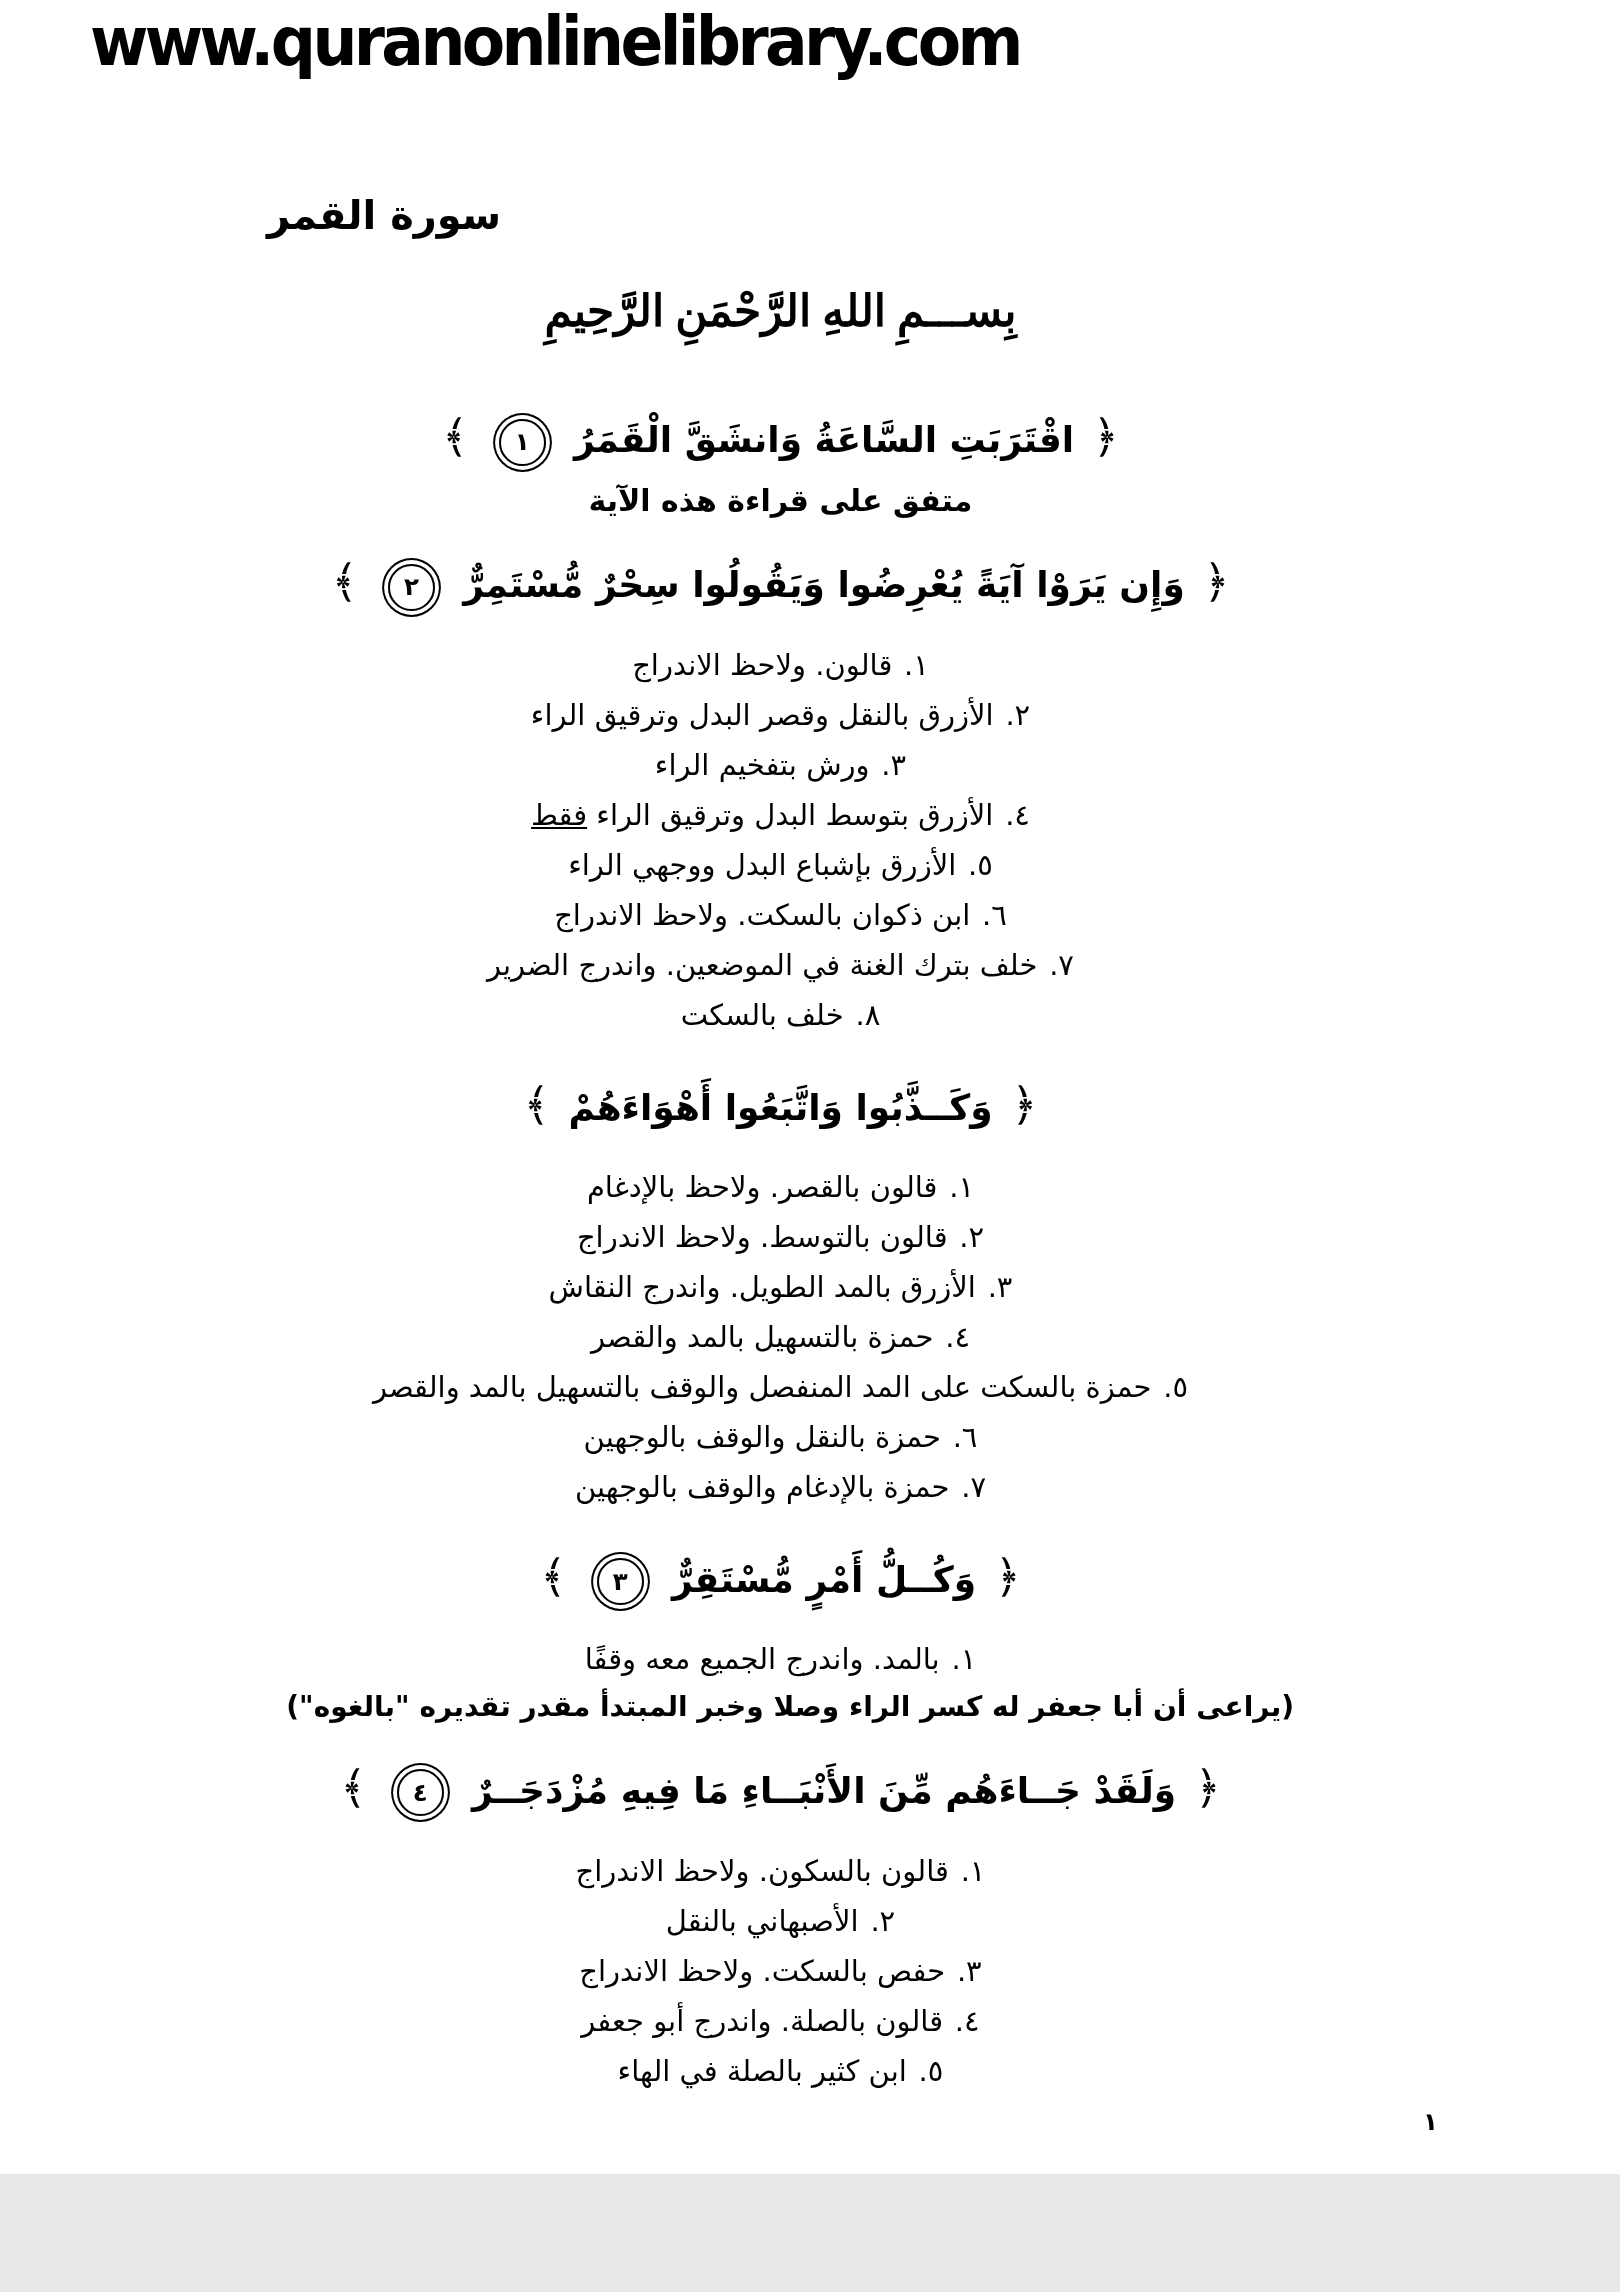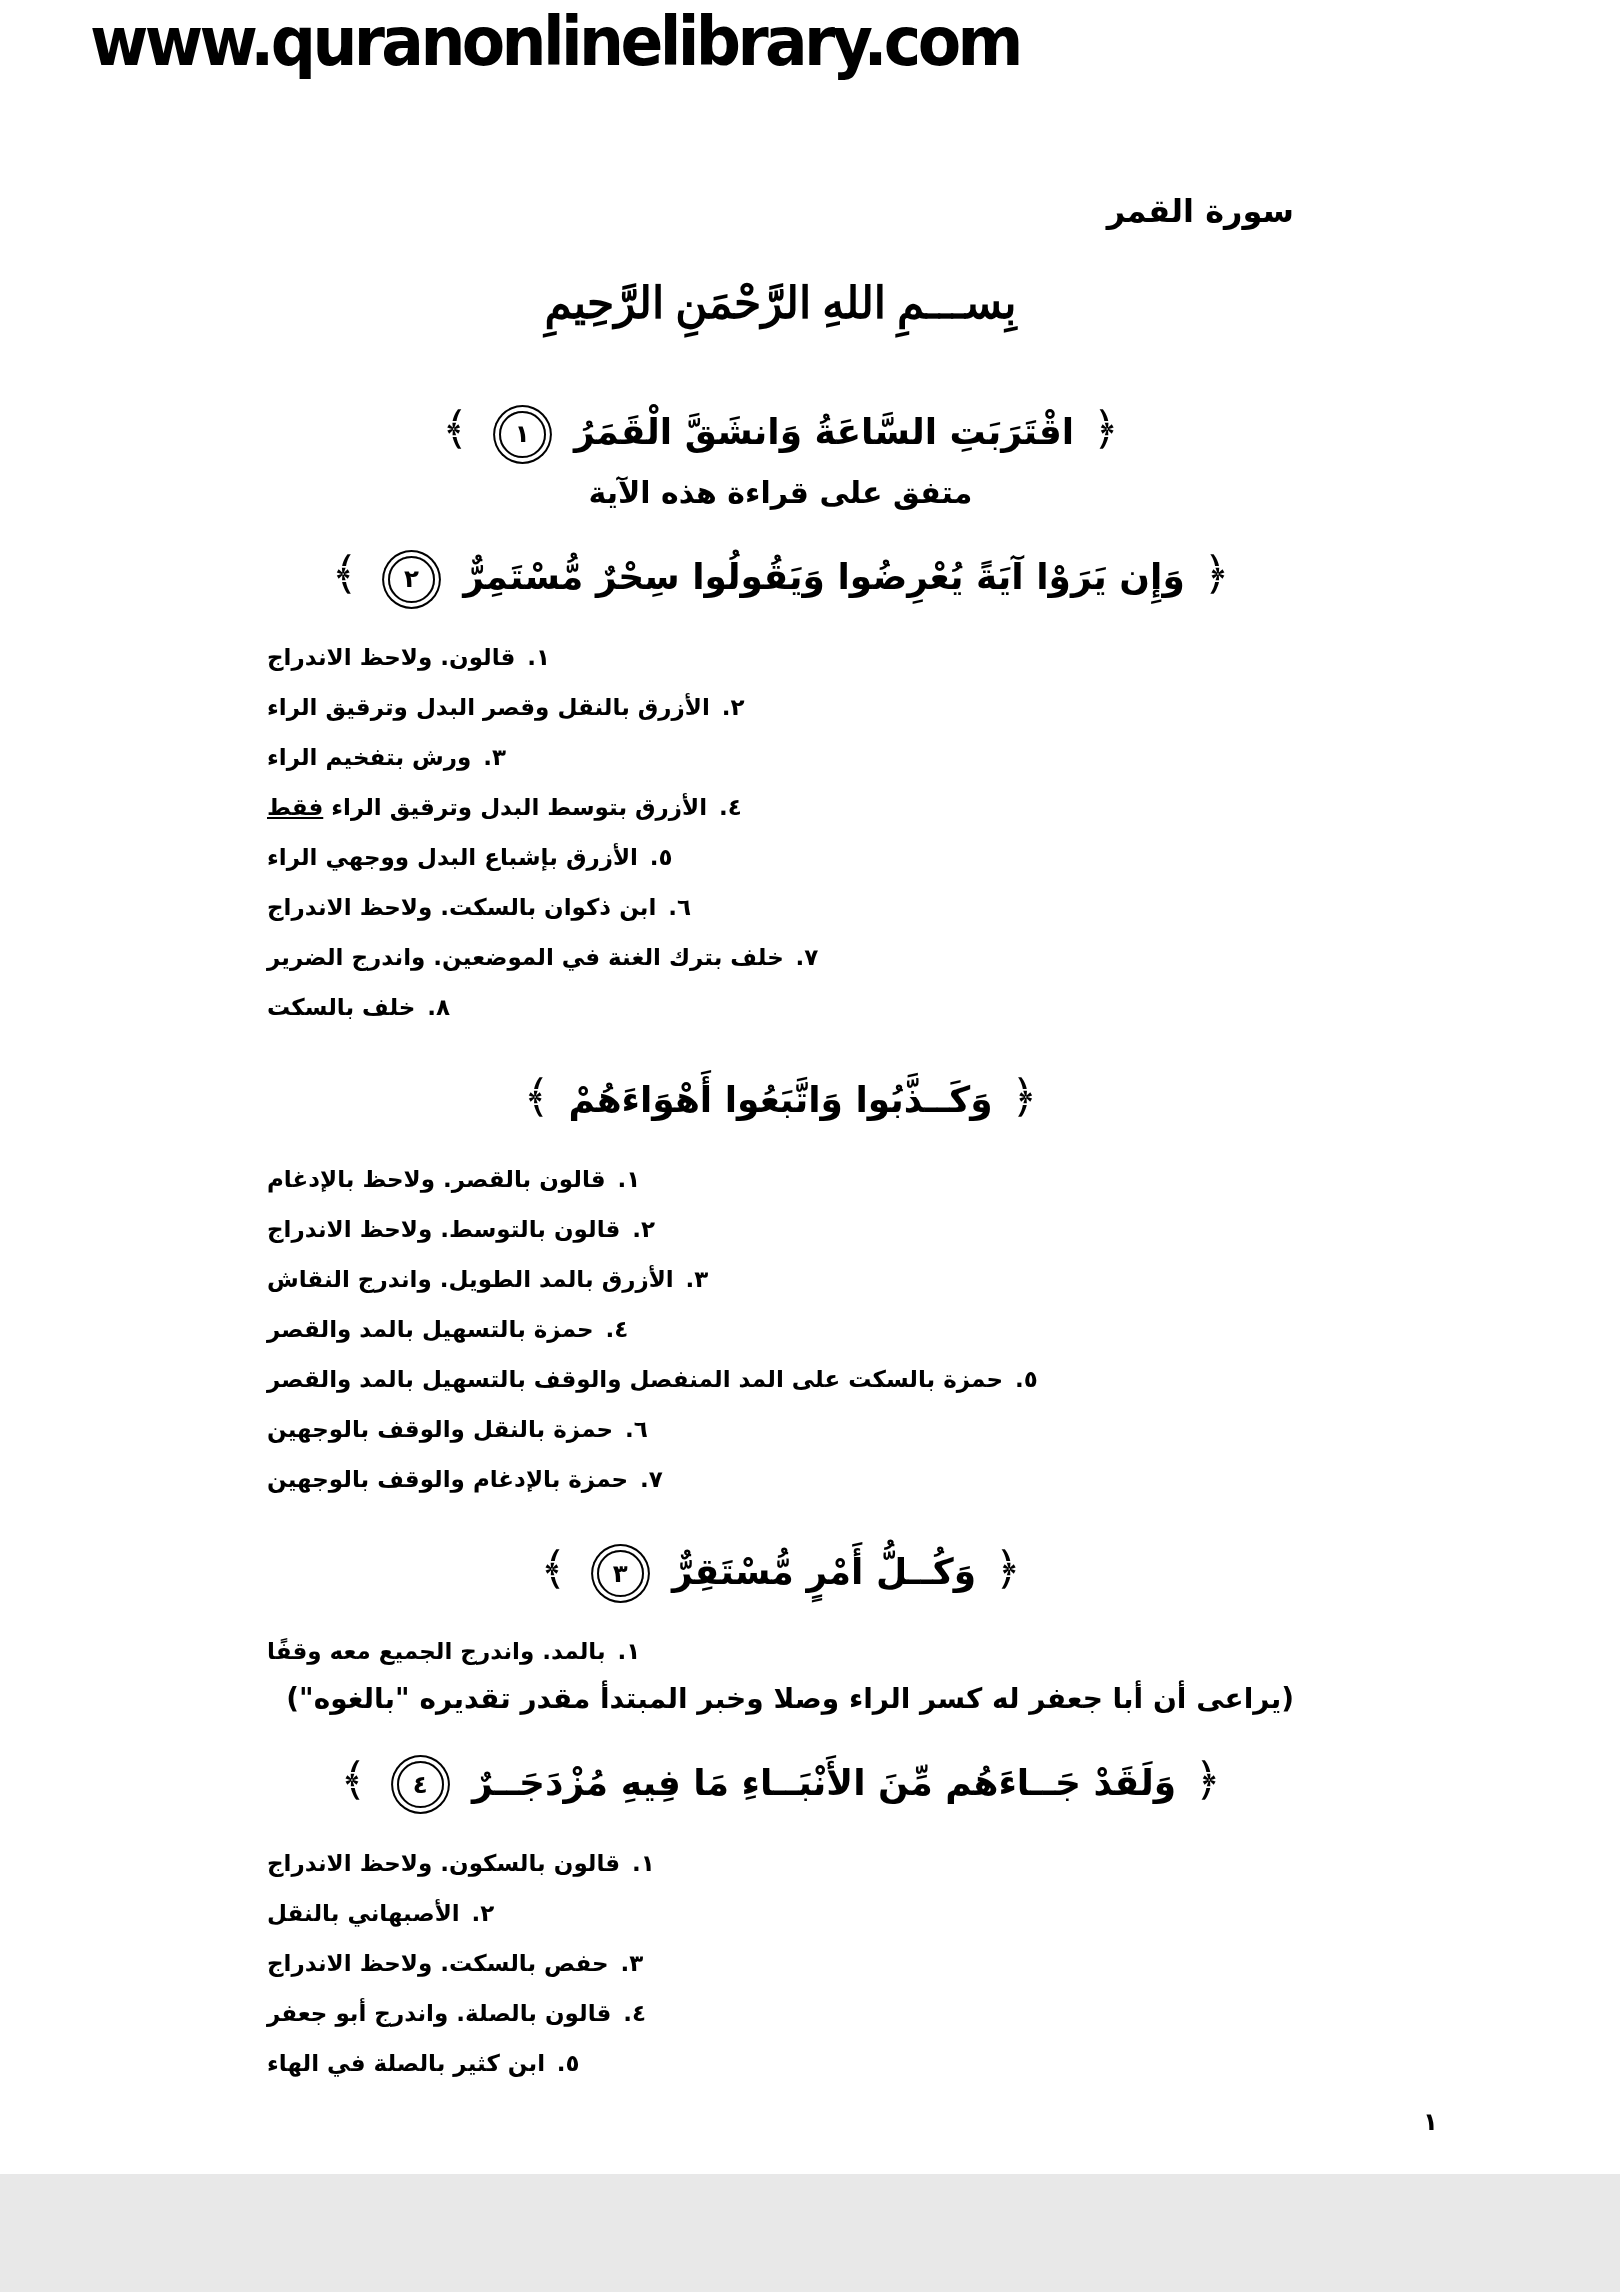--- a/index.html
+++ b/index.html
@@ -20,22 +20,22 @@
     white-space:nowrap;
     color:#000;
   }
   
   .content {
     position:absolute; top:0; left:267px; width:1027px;
     direction:rtl;
   }
   .surah-title {
     margin:192px 0 16px 0;
-    text-align:right;
-    font-size:32px; font-weight:bold;
+    text-align:left;
+    font-size:40px; font-weight:bold;
   }
   .bismillah {
     margin-top:47px;
     text-align:center;
     font-size:44px; font-weight:bold;font-family:Liberation Serif, serif;
   }
   .verse-section { }
   .verse-line {
     margin-top:25.5px;
     text-align:center;
@@ -55,22 +55,22 @@
     vertical-align:middle;
     line-height:1;
   }
   .verse-note {
     margin-top:3.9px;
     text-align:center;
     font-size:30px; font-weight:bold;
   }
   .readings-list {
     margin-top:15.7px;
-    text-align:left;
-    font-size:23px; font-weight:bold;
+    text-align:center;
+    font-size:29px; font-weight:normal;
     line-height:50px;
   }
   .list-item { white-space:nowrap; }
   .item-num { margin-inline-end:11.8px; }
   .u-word { text-decoration:underline; }
   .footnote {
     margin-top:5.9px;
     text-align:right;
     font-size:28px; font-weight:bold;
     white-space:nowrap;

